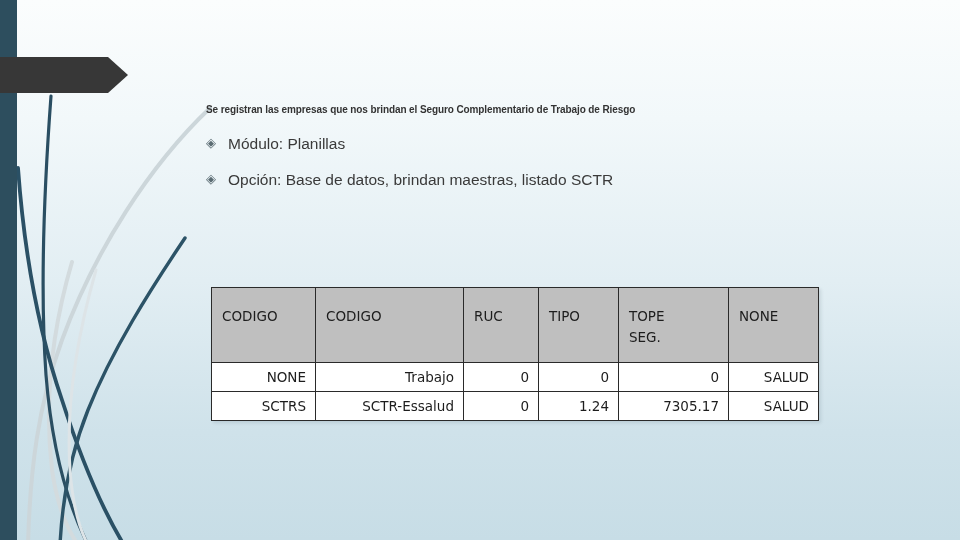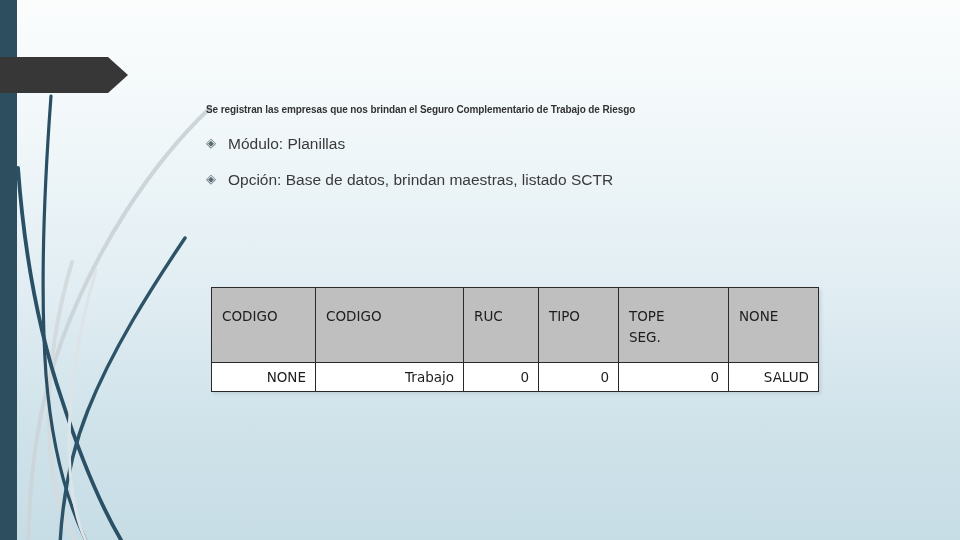--- a/index.html
+++ b/index.html
@@ -192,17 +192,25 @@
       </thead>
       <tbody>
         <tr>
           <td>NONE</td>
           <td>Trabajo</td>
           <td>0</td>
           <td>0</td>
           <td>0</td>
           <td>SALUD</td>
         </tr>
+        <tr>
+          <td>SCTRS</td>
+          <td>SCTR-Essalud</td>
+          <td>0</td>
+          <td>1.24</td>
+          <td>7305.17</td>
+          <td>SALUD</td>
+        </tr>
       </tbody>
     </table>
   </div>
 
 </div>
 
 </body></html>

